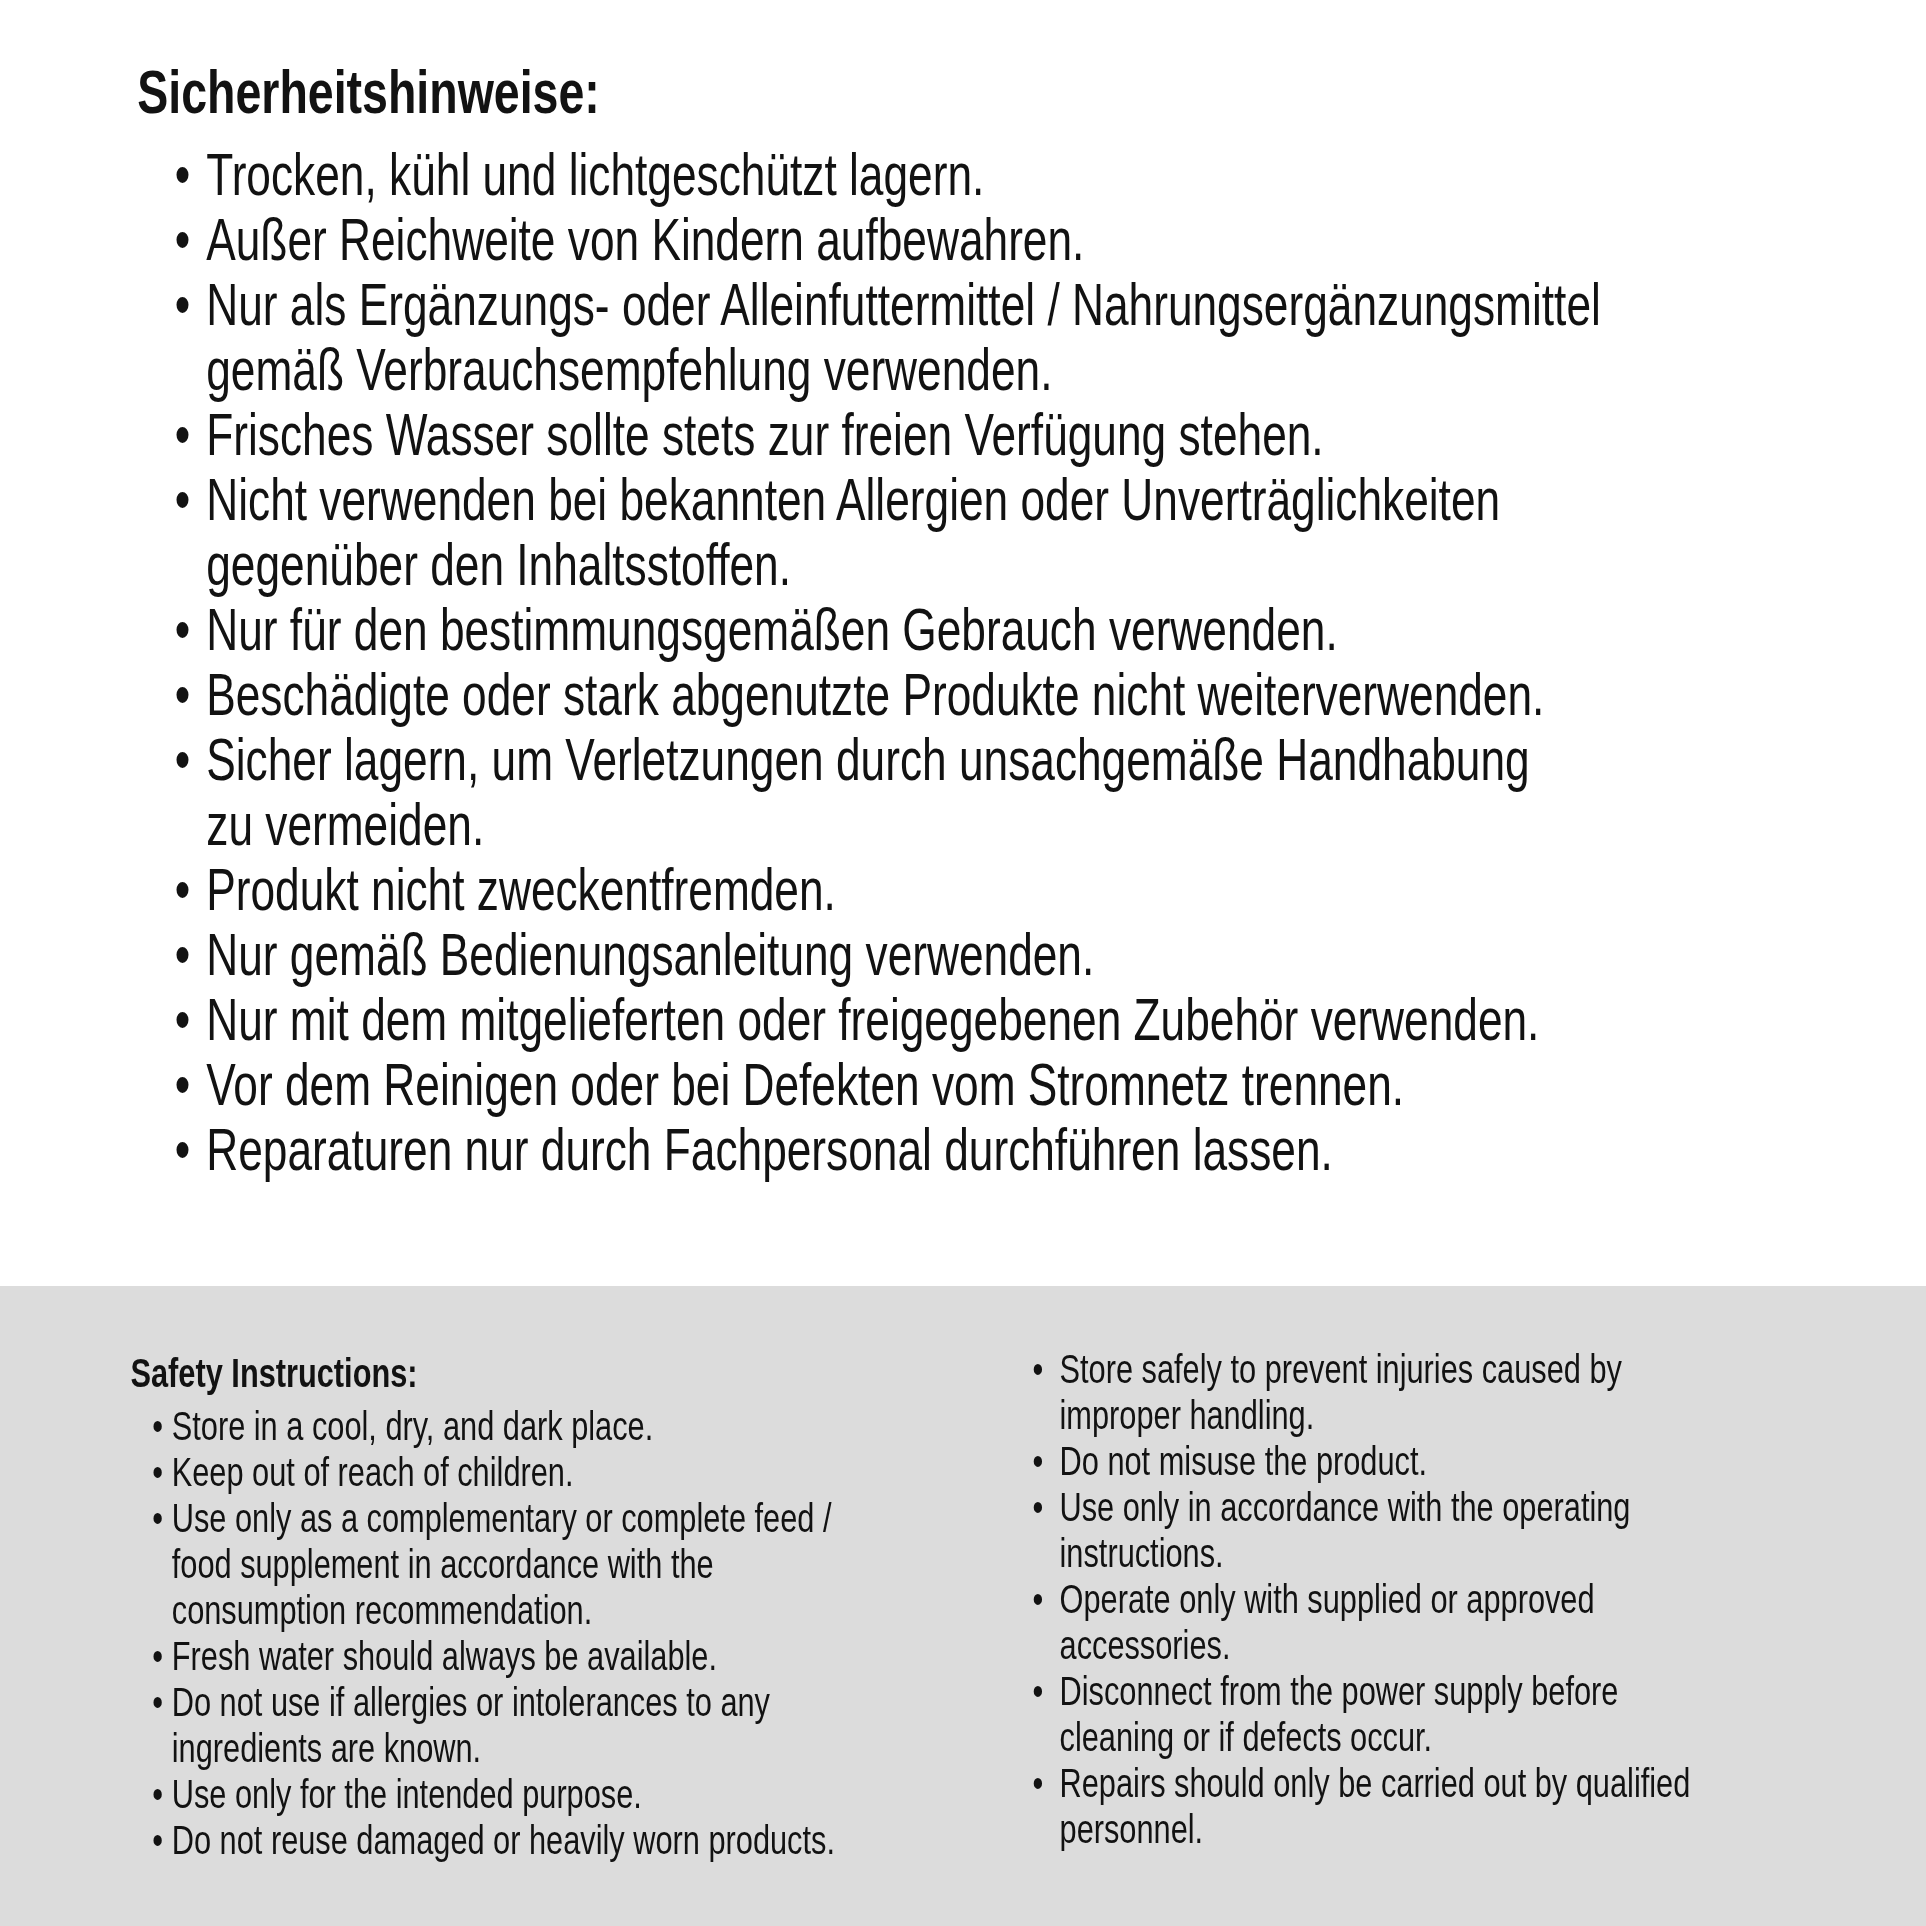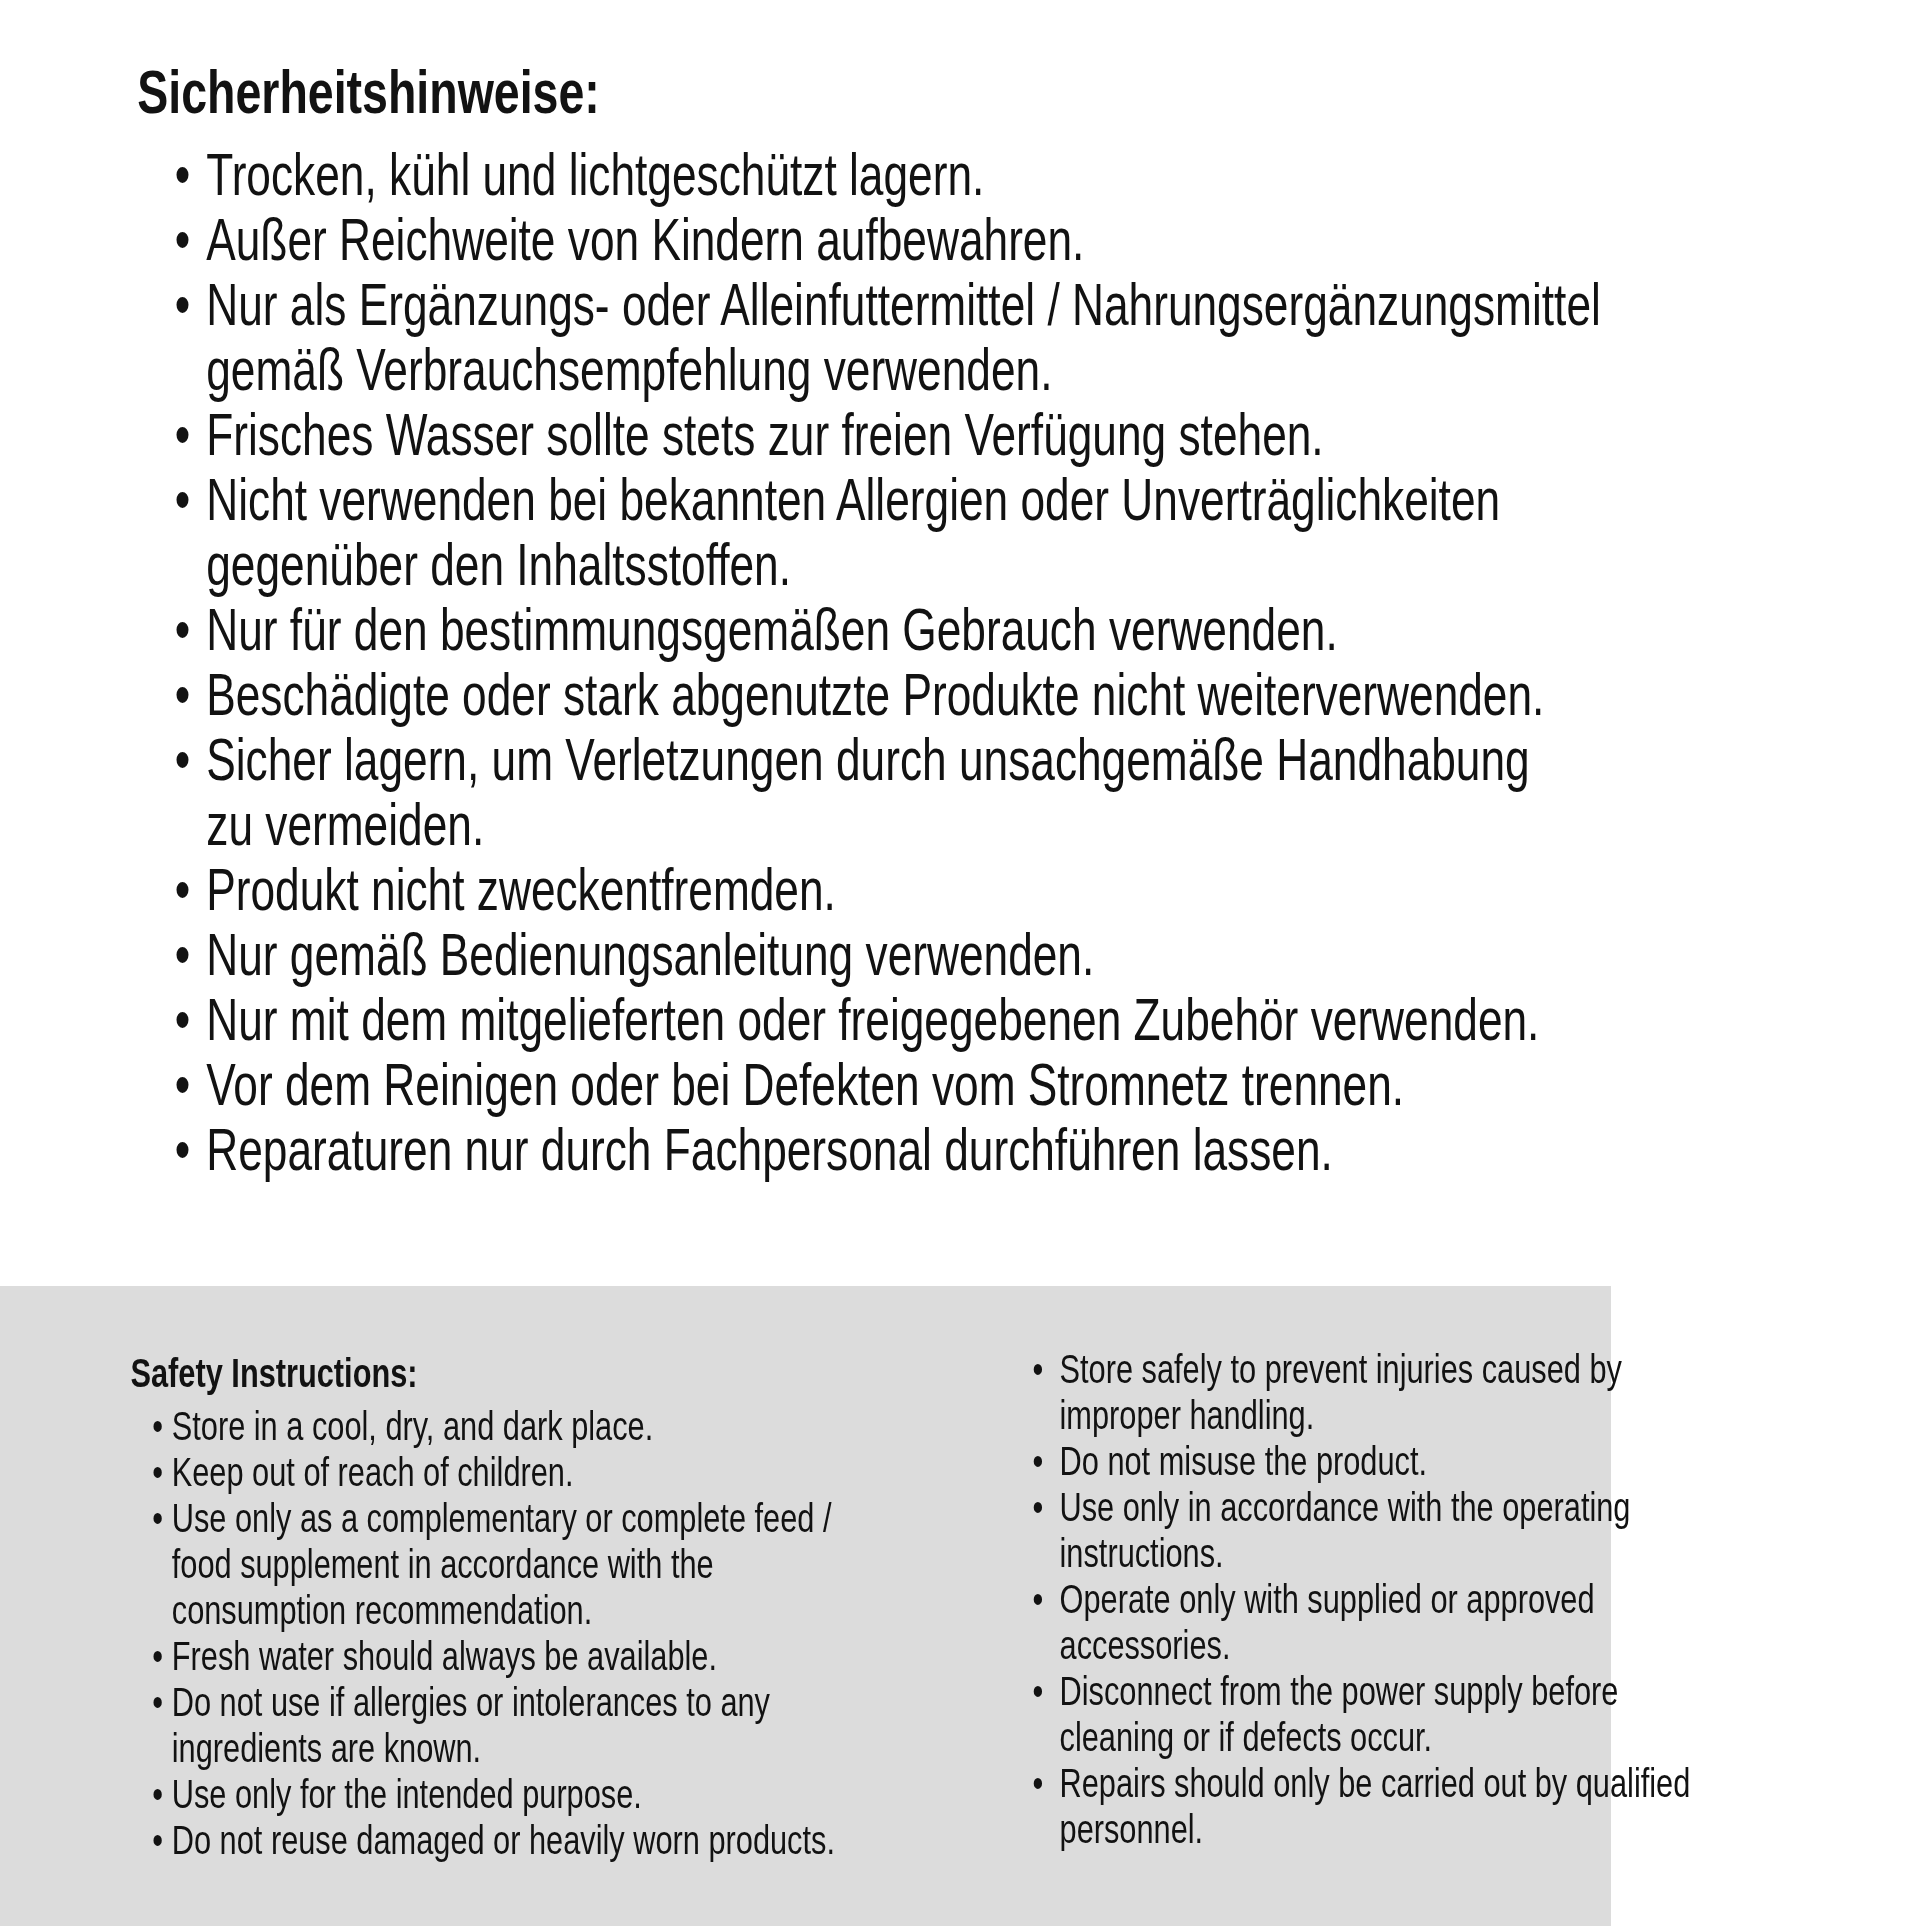--- a/index.html
+++ b/index.html
@@ -37,21 +37,21 @@
     line-height: 65px;
     font-weight: 400;
   }
   #german .b { margin-left: 233px; width: 42px; }
 
   
   #panel {
     position: absolute;
     left: 0;
     top: 1286px;
-    width: 1611px;
+    width: 1926px;
     height: 640px;
     background: #dcdcdc;
   }
   #en-left { left: 0; top: 0; width: 1284px; }
   #en-left h2 {
     margin: 62px 0 0 174px;
     font-size: 41px;
     line-height: 51px;
     font-weight: 700;
   }

